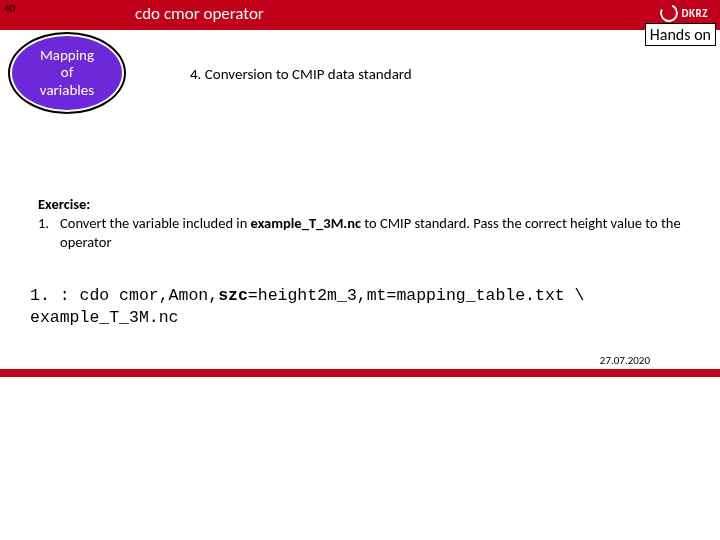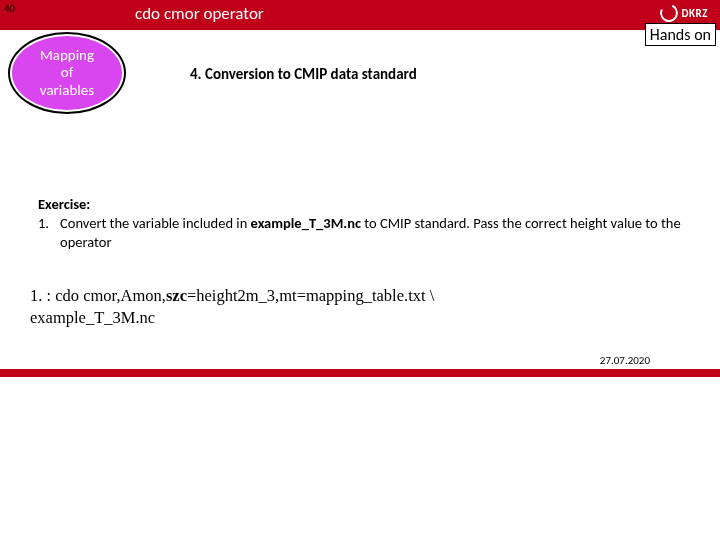--- a/index.html
+++ b/index.html
@@ -10,37 +10,37 @@
   .topbar { position: absolute; top: 0; left: 0; right: 0; height: 30px; background: #c00018; }
   .slide-number { position: absolute; top: 2px; left: 4px; color: #000; font-size: 11px; }
   .title { position: absolute; top: 3px; left: 135px; color: #fff; font-size: 17px; }
   .logo { position: absolute; top: 4px; right: 12px; display: flex; align-items: center; gap: 4px; }
   .logo-ring { width: 18px; height: 18px; border: 2px solid #fff; border-radius: 50%; transform: rotate(-20deg); border-top-color: transparent; }
   .logo-text { color: #fff; font-size: 11px; font-weight: bold; letter-spacing: 0.5px; }
 
   
   .ellipse-wrap { position: absolute; top: 32px; left: 8px; width: 118px; height: 82px; }
   .ellipse-outer { position: absolute; inset: 0; border: 2px solid #000; border-radius: 50%; }
-  .ellipse-inner { position: absolute; top: 4px; left: 4px; right: 4px; bottom: 4px; background: #d946ef; border-radius: 50%; display: flex; align-items: center; justify-content: center; }
+  .ellipse-inner { position: absolute; top: 4px; left: 4px; right: 4px; bottom: 4px; background: #6d28d9; border-radius: 50%; display: flex; align-items: center; justify-content: center; }
   .ellipse-text { color: #fff; font-size: 15px; text-align: center; line-height: 1.15; }
 
-  .subtitle { position: absolute; top: 65px; left: 190px; font-size: 15px; font-weight: bold; color: #000; }
+  .subtitle { position: absolute; top: 65px; left: 190px; font-size: 15px; font-weight: normal; color: #000; }
 
   .hands-on { position: absolute; top: 23px; right: 4px; border: 1px solid #000; padding: 1px 4px; font-size: 16px; background: #fff; }
 
   .assume { position: absolute; top: 155px; left: 24px; font-size: 15px; font-style: italic; color: #222; }
 
   .exercise { position: absolute; top: 195px; left: 38px; right: 38px; font-size: 14.5px; color: #000; line-height: 1.3; }
   .exercise .ex-label { font-weight: bold; }
   .exercise .ex-line { display: flex; }
   .exercise .ex-num { width: 22px; flex-shrink: 0; }
   .exercise .ex-body {}
   .exercise .bold { font-weight: bold; }
 
-  .cmd { position: absolute; top: 285px; left: 30px; right: 30px; font-family: Liberation Serif, serif; font-size: 16.5px; color: #000; line-height: 1.35; white-space: pre-wrap; }
+  .cmd { position: absolute; top: 285px; left: 30px; right: 30px; font-family: Liberation Mono, monospace; font-size: 16.5px; color: #000; line-height: 1.35; white-space: pre-wrap; }
   .cmd .b { font-weight: bold; }
 
   .footer-bar { position: absolute; bottom: 16px; left: 0; right: 0; height: 8px; background: #c00018; }
   .footer-date { position: absolute; bottom: 26px; right: 70px; font-size: 11px; color: #000; }
 
   
   .swoosh { position: absolute; left: -120px; top: 120px; width: 900px; height: 500px; pointer-events: none; z-index: -1; opacity: 0.55; }
   .swoosh path { fill: none; stroke: #e6e6e6; stroke-width: 1; }
 </style>
 </head>

